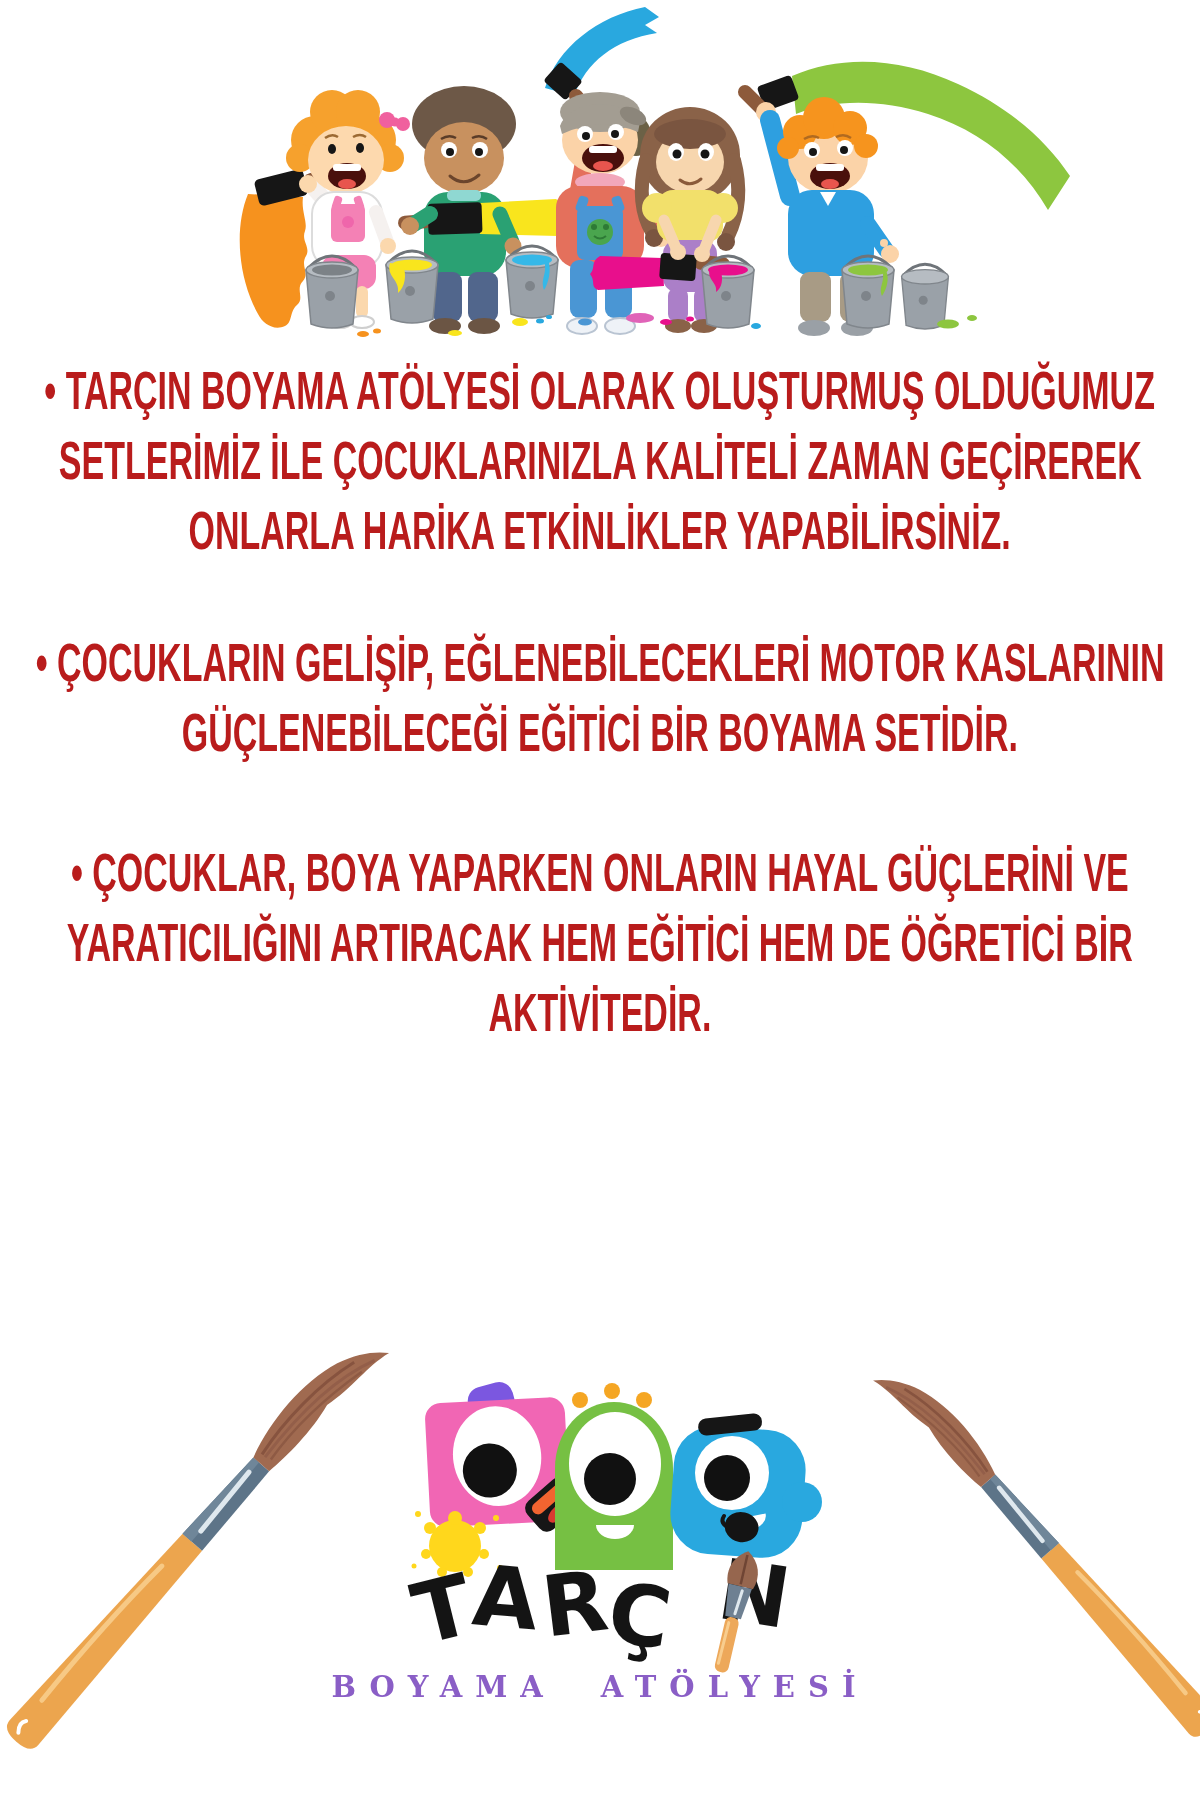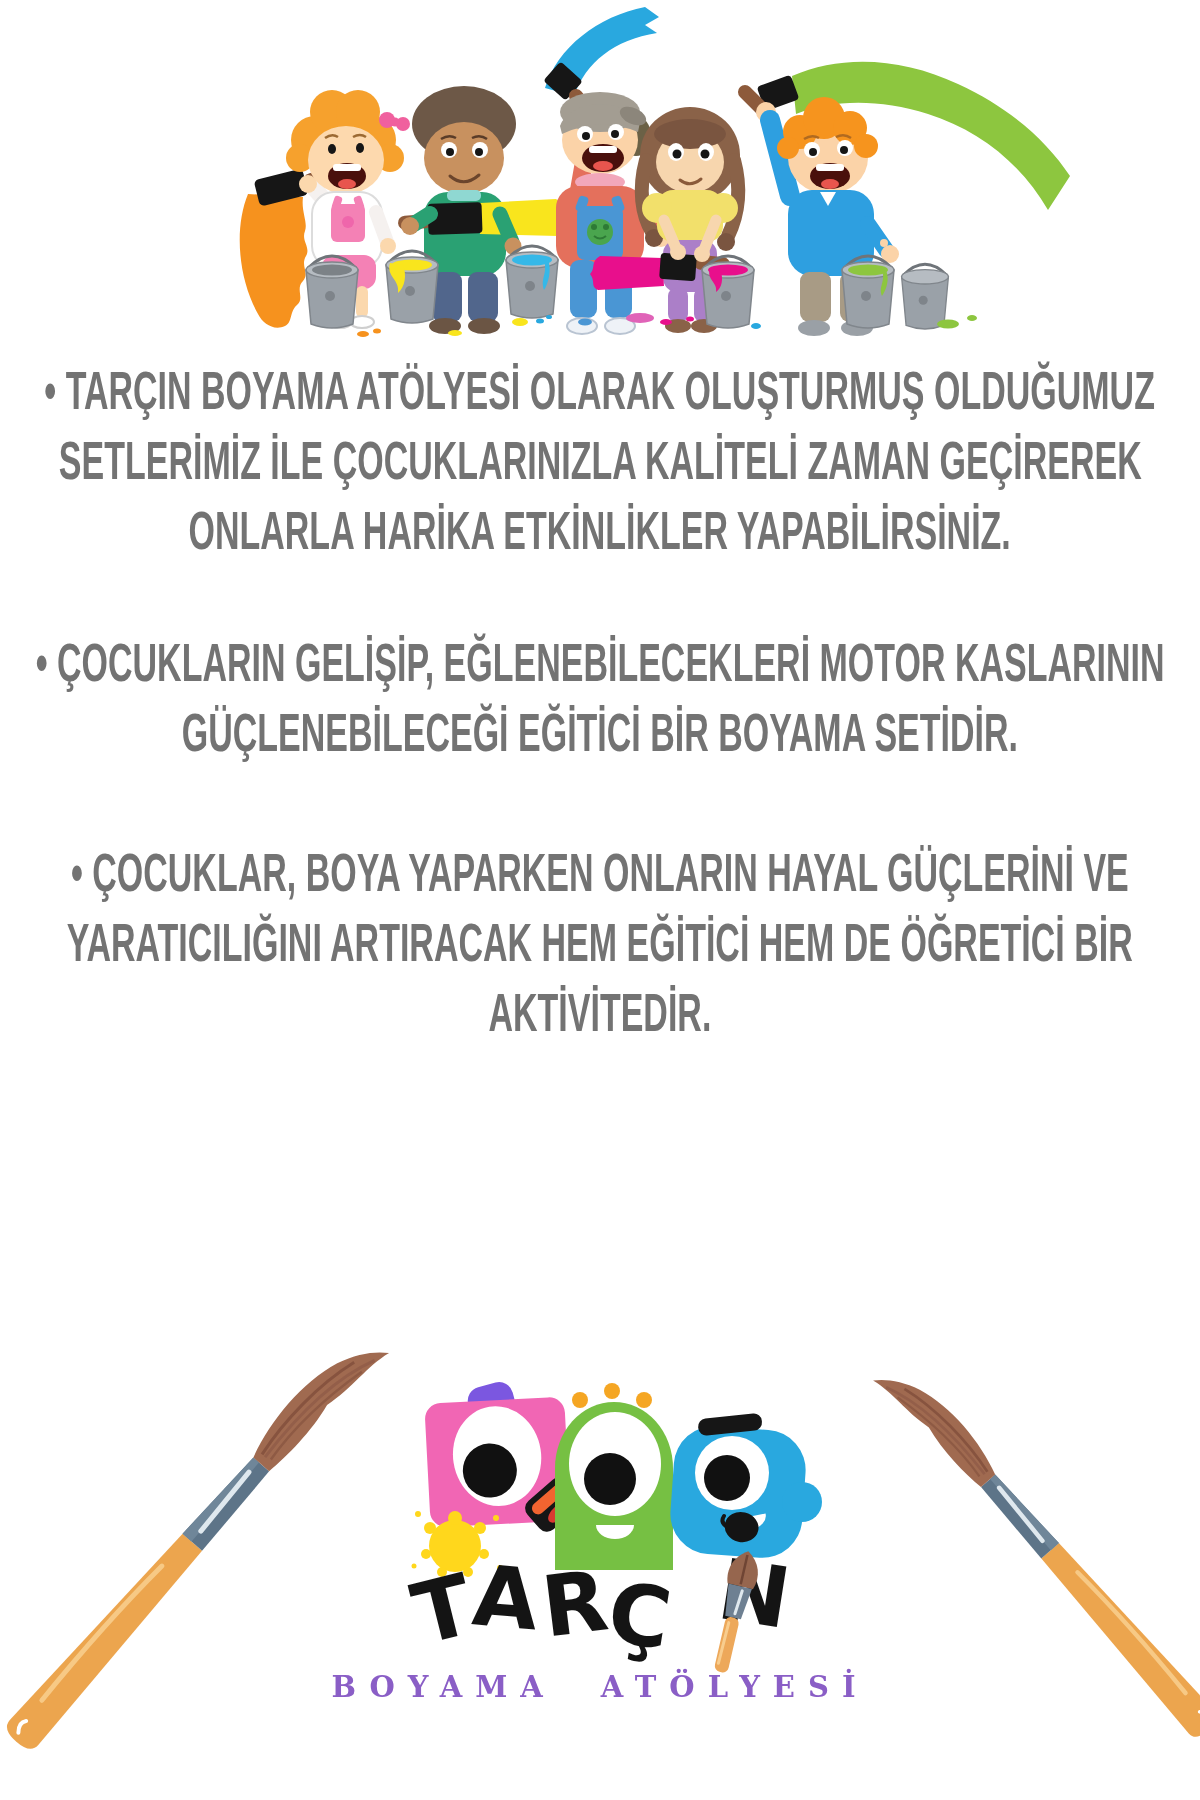--- a/index.html
+++ b/index.html
@@ -2,21 +2,21 @@
 <html><head>
 <meta charset="utf-8">
 <style>
   html,body{margin:0;padding:0;background:#fff;}
   .page{width:1200px;height:1800px;position:relative;background:#ffffff;overflow:hidden;
         font-family:"Liberation Sans",sans-serif;}
   .page svg{position:absolute;display:block;}
 
   
   .bullet{position:absolute;left:0;right:0;display:flex;flex-direction:column;align-items:center;
-          color:#737373;font-weight:bold;font-size:50px;line-height:70px;}
+          color:#b91c1c;font-weight:bold;font-size:50px;line-height:70px;}
   .bullet .line{white-space:nowrap;transform:scale(0.68,1.06);transform-origin:center center;}
   .b1{top:356px}.b2{top:628px}.b3{top:838px}.b4{top:1117px}
 
   
   .illustration{left:0;top:0;width:1200px;height:345px;}
 
   
   .monsters{left:410px;top:1378px;width:420px;height:200px;z-index:2;}
   .logo-word{position:absolute;left:0;right:0;top:1552px;display:flex;justify-content:center;
              font-family:"DejaVu Sans",sans-serif;font-weight:bold;font-size:84px;color:#141414;z-index:2;}

